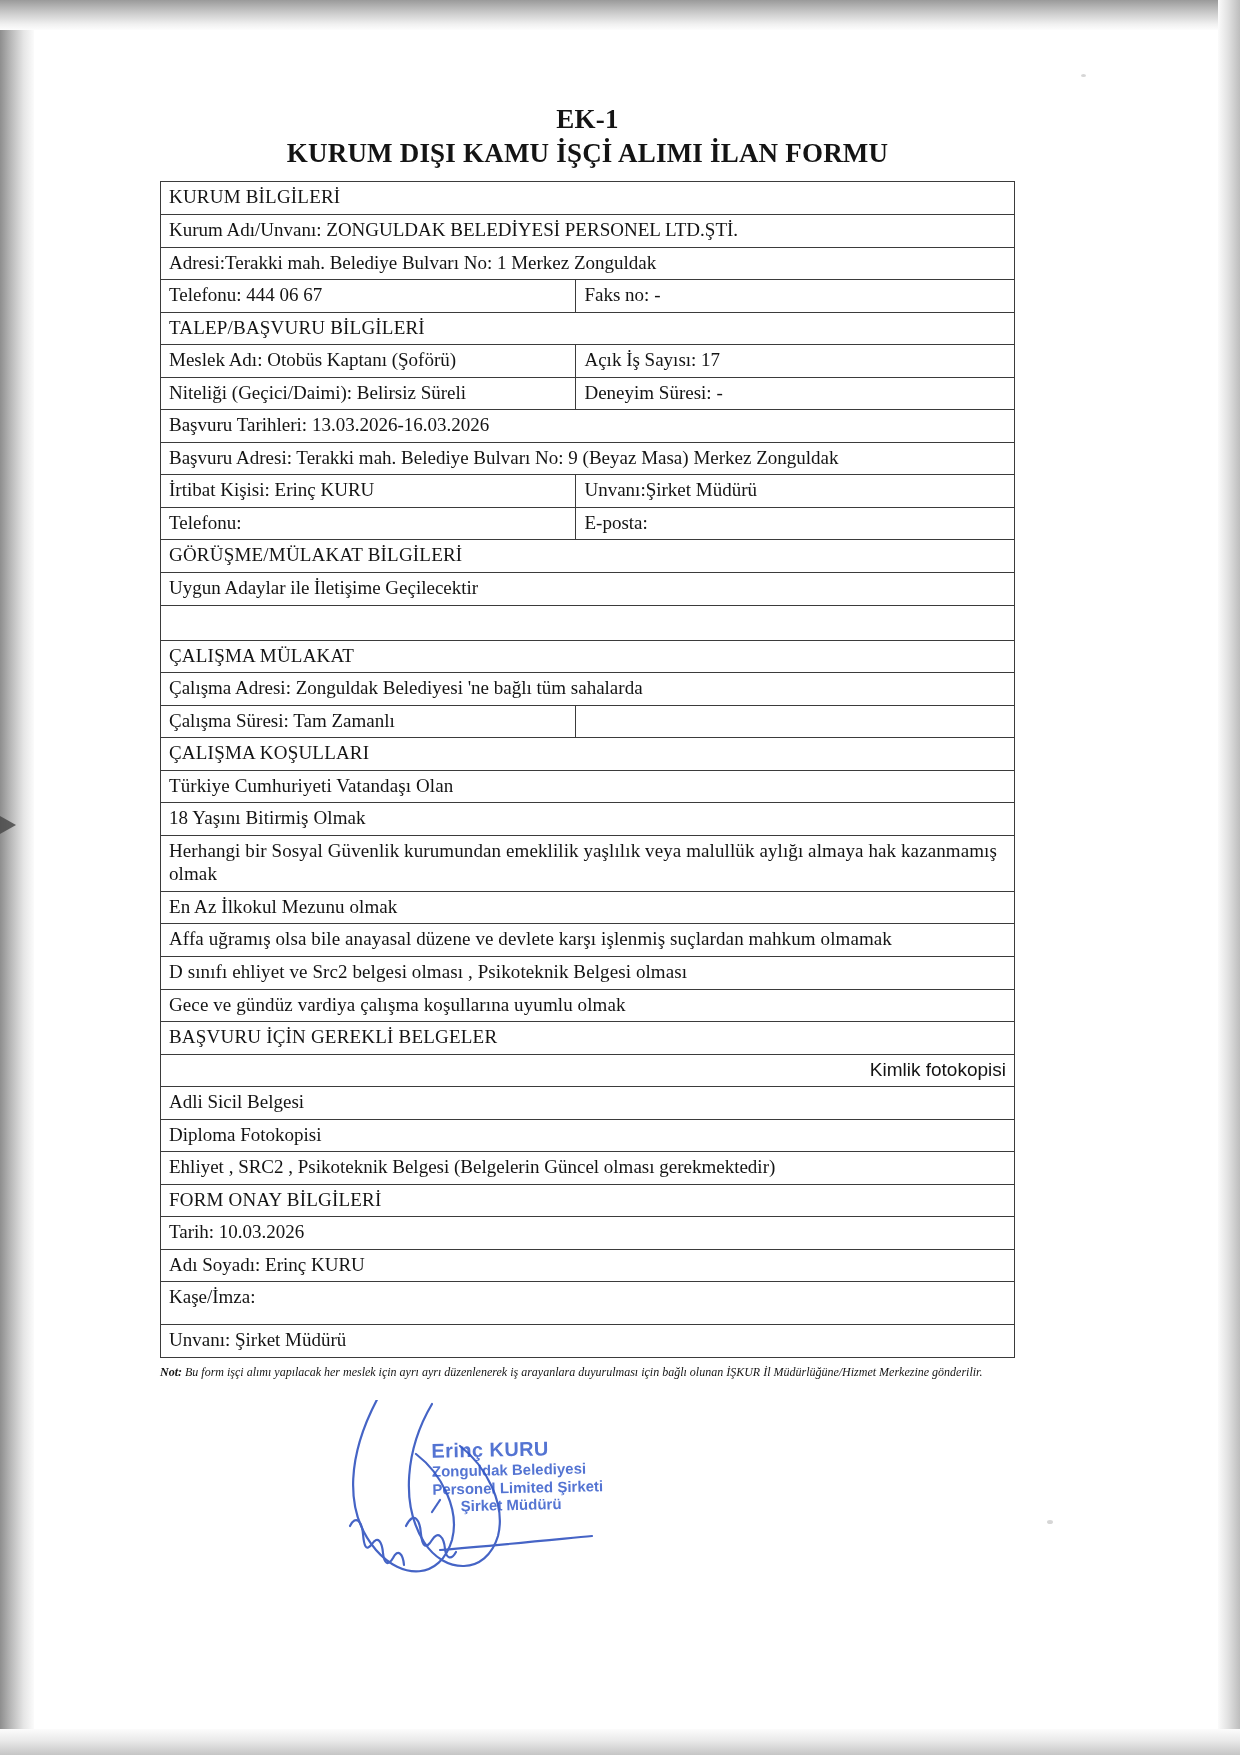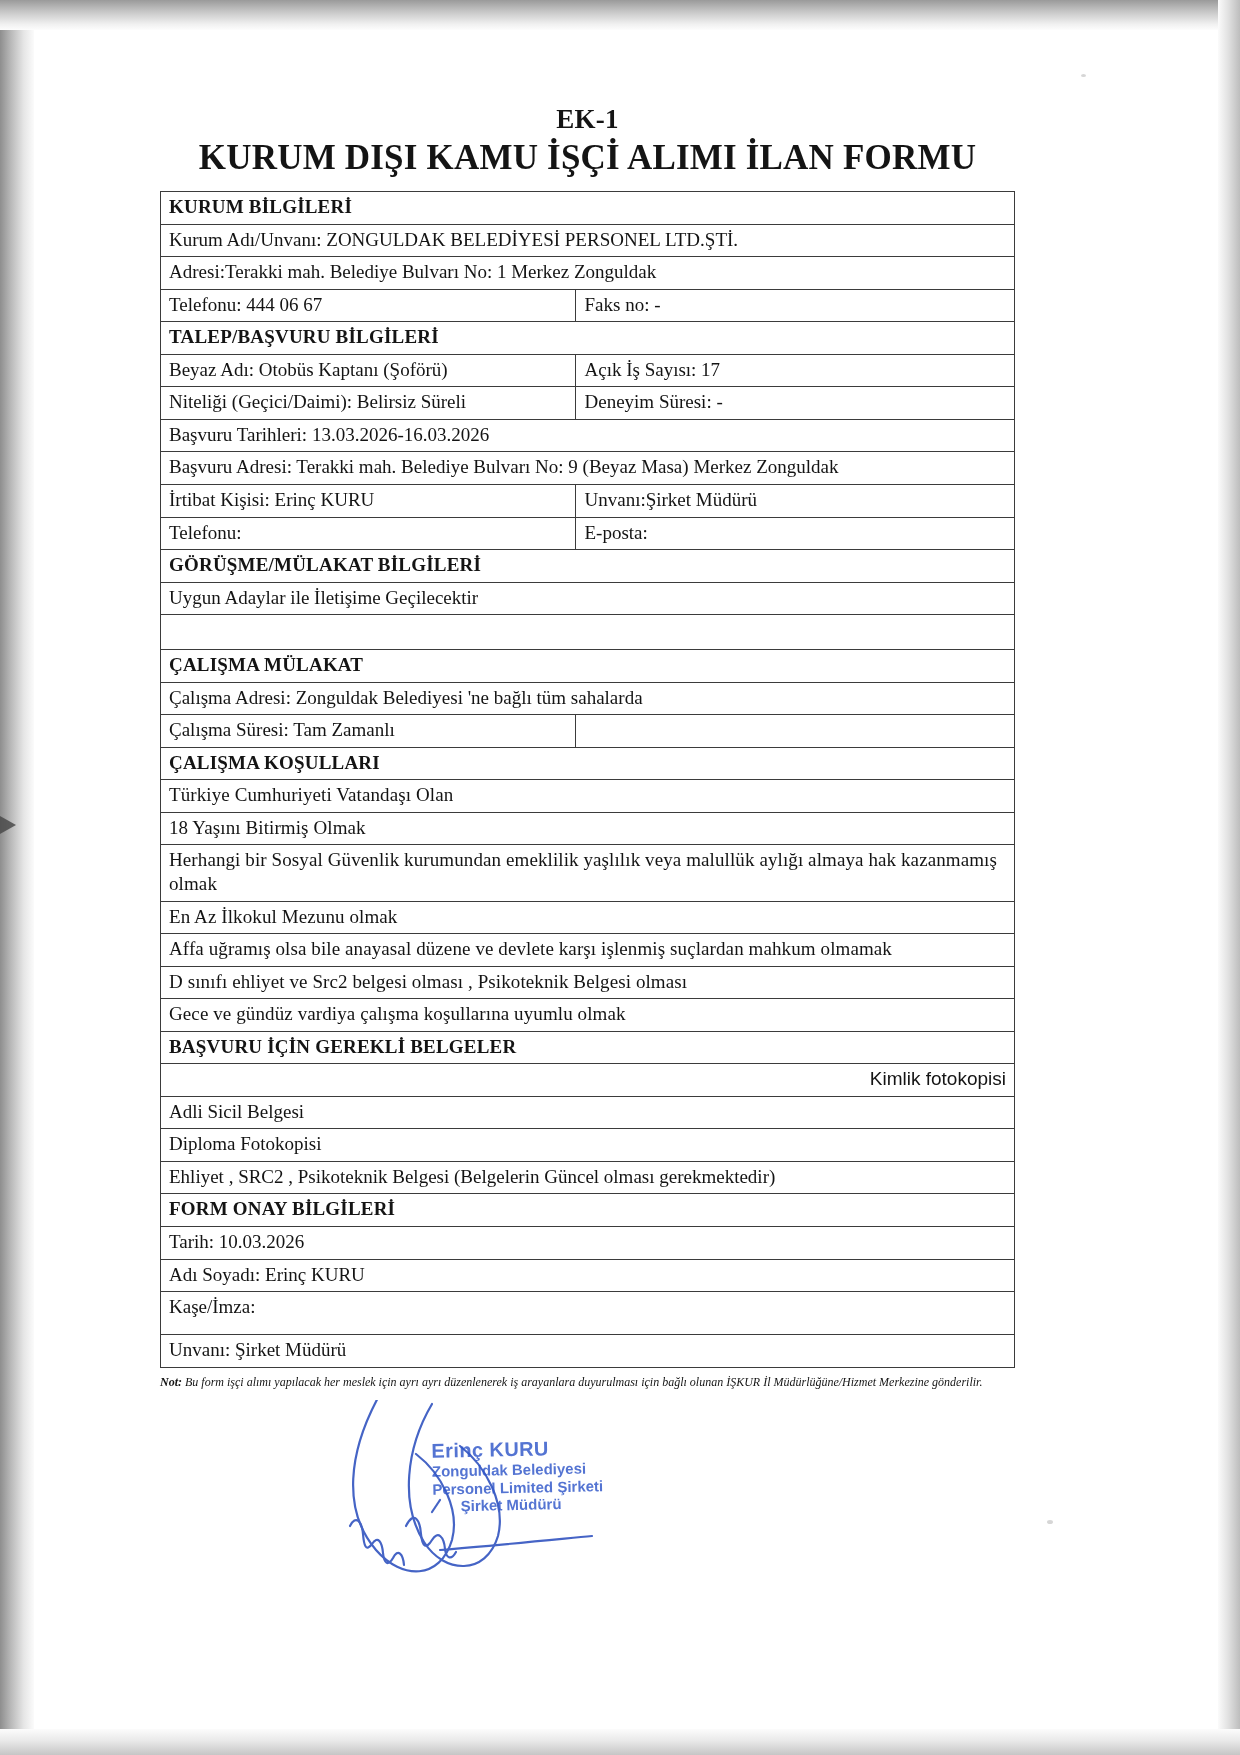--- a/index.html
+++ b/index.html
@@ -70,21 +70,21 @@
     margin-bottom: 12px;
   }
   .doc-title-1 {
     font-weight: bold;
     font-size: 27px;
     letter-spacing: .3px;
     line-height: 1.15;
   }
   .doc-title-2 {
     font-weight: bold;
-    font-size: 35px;
+    font-size: 27px;
     line-height: 1.2;
     letter-spacing: .2px;
     margin-top: 2px;
   }
 
   table.form {
     width: 855px;
     border-collapse: collapse;
     table-layout: fixed;
   }
@@ -92,21 +92,21 @@
     border: 1px solid #3b3b3b;
     padding: 3px 8px 5px 8px;
     font-size: 19px;
     line-height: 1.24;
     vertical-align: top;
     background: #ffffff;
   }
   td.section {
     background:
       linear-gradient(to bottom, #d6d4d8 0%, #cfcdd2 40%, #c9c7cd 100%);
-    font-weight: bold;
+    font-weight: normal;
     font-size: 20px;
     letter-spacing: .2px;
     padding: 12px 10px 14px 10px;
   }
   td.blank-tall {
     height: 26px;
   }
   
   td.left-col { width: 415px; }
   td.right-col { width: 438px; }
@@ -199,21 +199,21 @@
       </tr>
       <tr>
         <td class="left-col">Telefonu: 444 06 67</td>
         <td class="right-col">Faks no: -</td>
       </tr>
 
       <tr>
         <td class="section" colspan="2">TALEP/BAŞVURU BİLGİLERİ</td>
       </tr>
       <tr>
-        <td class="left-col">Beyaz Adı: Otobüs Kaptanı (Şoförü)</td>
+        <td class="left-col">Meslek Adı: Otobüs Kaptanı (Şoförü)</td>
         <td class="right-col">Açık İş Sayısı: 17</td>
       </tr>
       <tr>
         <td class="left-col">Niteliği (Geçici/Daimi): Belirsiz Süreli</td>
         <td class="right-col">Deneyim Süresi: -</td>
       </tr>
       <tr>
         <td colspan="2">Başvuru Tarihleri: 13.03.2026-16.03.2026</td>
       </tr>
       <tr>

